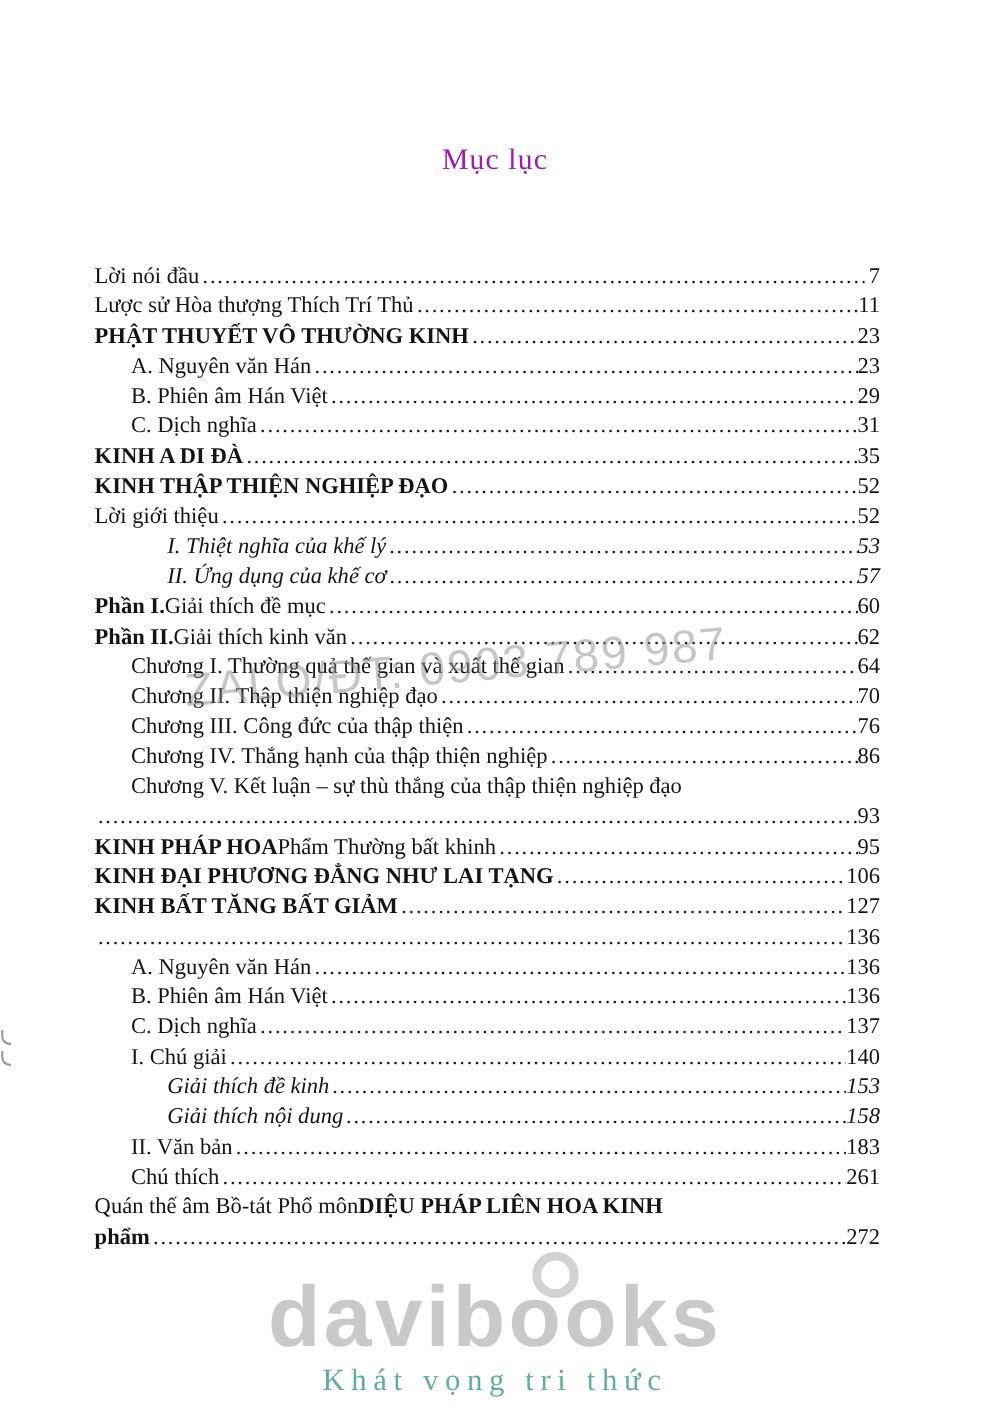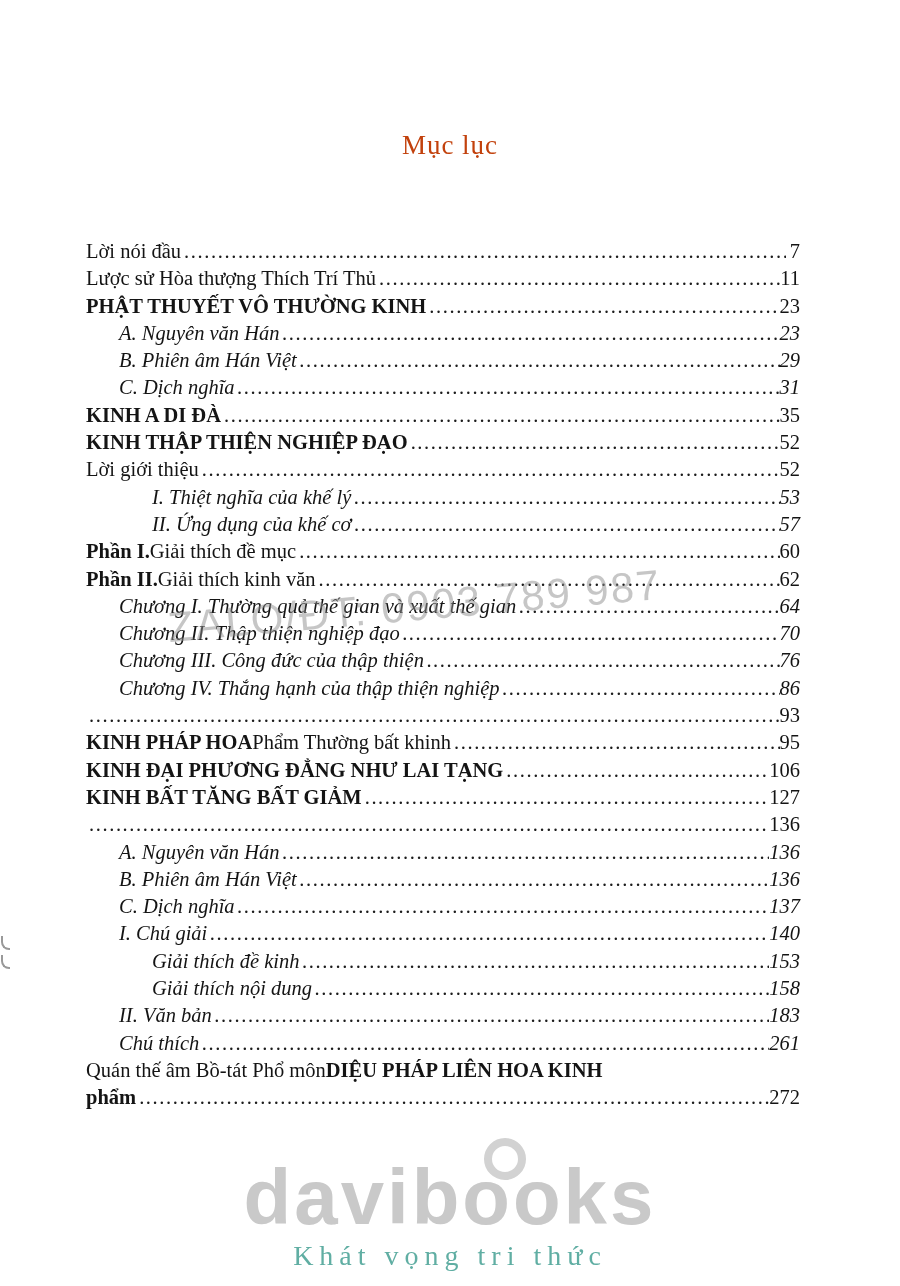--- a/index.html
+++ b/index.html
@@ -9,32 +9,32 @@
     font-family:"Liberation Serif","DejaVu Serif",serif;
     color:#141414;
     position:relative;
     overflow:hidden;
   }
   .scan-page { position:absolute; inset:0; background:#fff; }
 
   .title {
     position:absolute; top:130px; left:0; right:0;
     text-align:center; font-size:27px; font-weight:normal;
-    letter-spacing:1px; color:#c2410c;
+    letter-spacing:1px; color:#a21caf;
   }
 
   .toc { position:absolute; top:238px; left:86px; right:100px; }
   .toc-row { position:relative; }
   .toc-line {
     display:flex; align-items:baseline;
     height:27.3px; line-height:27.3px;
     font-size:20.5px; white-space:nowrap;
   }
   .ind0 { padding-left:0; }
-  .ind1 { padding-left:33px;font-style:italic; }
+  .ind1 { padding-left:33px; }
   .ind2 { padding-left:66px;font-style:italic; }
   .lbl { flex:0 0 auto; }
   .b { font-weight:bold; }
   .dots {
     flex:1 1 auto; overflow:hidden;
     letter-spacing:1.6px; padding:0 3px;
     color:#1c1c1c;
   }
   .pg { flex:0 0 auto; text-align:right; min-width:14px; }
 
@@ -203,20 +203,23 @@
         </div>
       </div>
       <div class="toc-row">
         <div class="toc-line ind1">
           <span class="lbl">Chương IV. Thắng hạnh của thập thiện nghiệp</span>
           <span class="dots">............................................................................................................................................................................................................................</span>
           <span class="pg">86</span>
         </div>
       </div>
       <div class="toc-row">
+        <div class="toc-line ind1">
+          <span class="lbl">Chương V. Kết luận – sự thù thắng của thập thiện nghiệp đạo</span>
+        </div>
         <div class="toc-line ind0">
           <span class="dots">............................................................................................................................................................................................................................</span>
           <span class="pg">93</span>
         </div>
       </div>
       <div class="toc-row">
         <div class="toc-line ind0">
           <span class="lbl b">KINH PHÁP HOA</span>
           <span class="lbl"> Phẩm Thường bất khinh</span>
           <span class="dots">............................................................................................................................................................................................................................</span>

